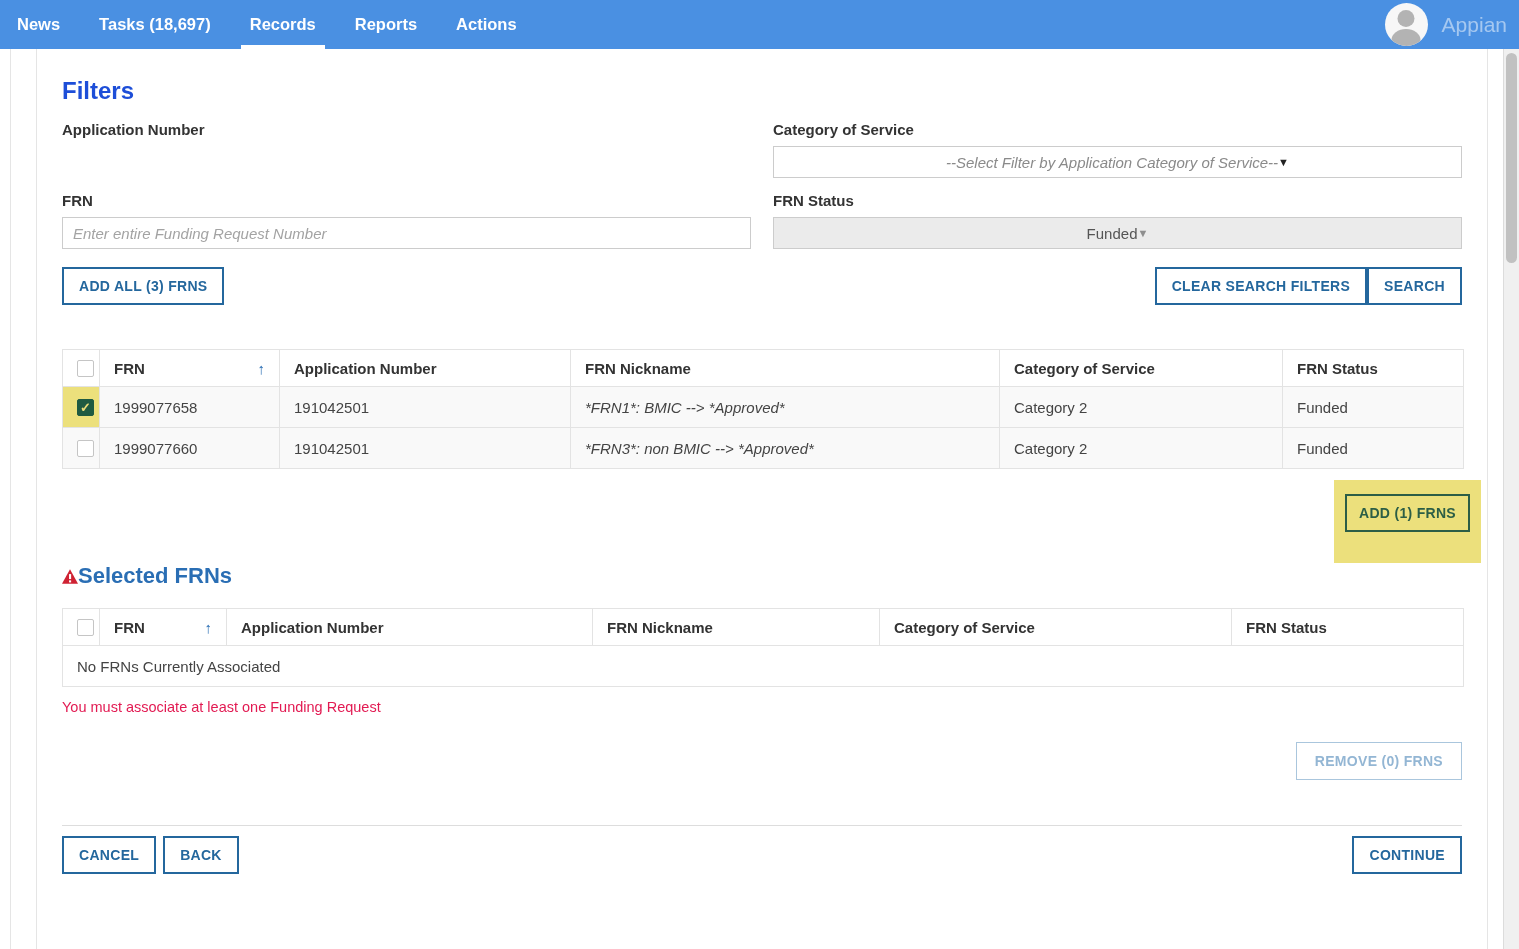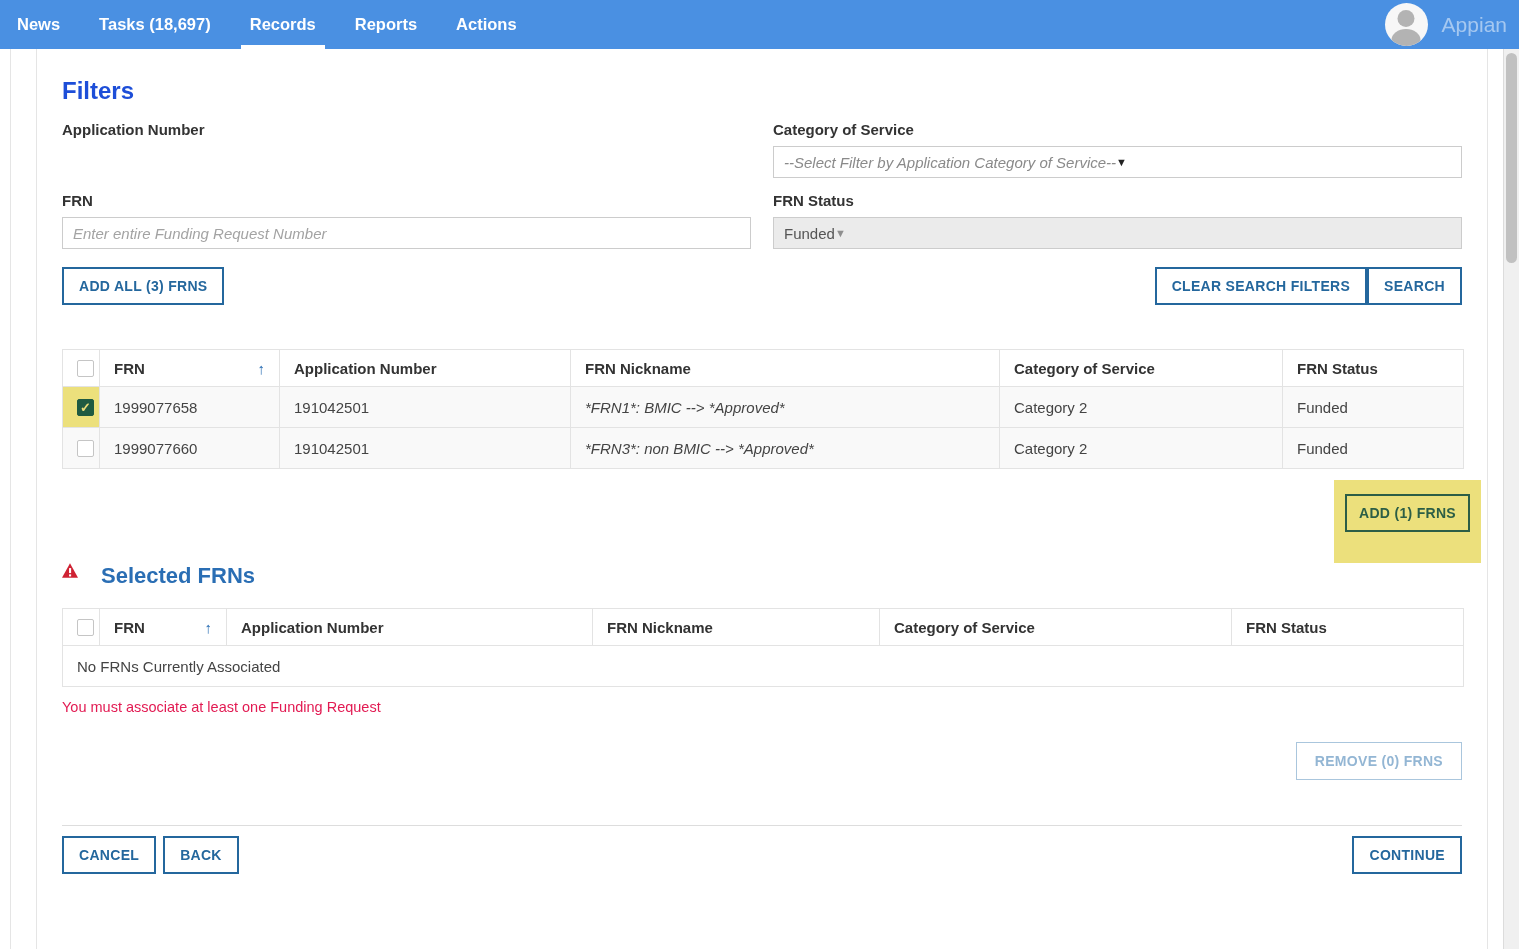--- a/index.html
+++ b/index.html
@@ -28,21 +28,21 @@
     border-right:1px solid #e5e5e5; padding:28px 25px 0 25px; }
 
   h1.filters-title { font-size:24px; font-weight:700; color:#1d4ed8; margin-bottom:16px; }
 
   .form-grid { display:grid; grid-template-columns:1fr 1fr; column-gap:22px; row-gap:14px; }
   .field label { display:block; font-size:15px; font-weight:700; color:#333; margin-bottom:8px; }
   .field input { width:100%; height:32px; border:1px solid #ccc; font-size:15px; padding:0 10px;
     color:#333; font-family:"Liberation Sans", sans-serif; background:#fff; }
   .field input::placeholder { color:#a3a3a3; font-style:italic; }
   .selectbox { width:100%; height:32px; border:1px solid #ccc; background:#fff; display:flex;
-    align-items:center; justify-content:flex-start; padding:0 10px; font-size:15px; cursor:pointer; }
+    align-items:center; justify-content:center; padding:0 10px; font-size:15px; cursor:pointer; }
   .selectbox .sel-value { color:#8a8a8a; font-style:italic; }
   .selectbox .caret { font-size:11px; color:#222; }
   .selectbox.disabled { background:#ebebeb; cursor:default; }
   .selectbox.disabled .sel-value { color:#555; font-style:normal; }
   .selectbox.disabled .caret { color:#8e8e8e; }
 
   .btn { display:inline-block; background:#fff; border:2px solid #24679d; color:#24679d;
     font-size:14px; font-weight:700; padding:9px 15px; cursor:pointer; letter-spacing:.3px;
     font-family:"Liberation Sans", sans-serif; }
   .btn.disabled { border:1px solid #aac6dd; color:#93b6d4; cursor:default; padding:10px 18px; }
@@ -70,21 +70,21 @@
   .results-wrap { margin-top:44px; }
 
   
   .add-row { position:relative; height:94px; }
   .add-highlight { position:absolute; top:11px; right:-19px; width:147px; height:83px;
     background:#ece07c; }
   .btn-add-frns { display:block; margin:14px auto 0 auto; background:transparent;
     border:2px solid #2c5e46; color:#2c5e46; font-size:14px; font-weight:700;
     padding:9px 12px; cursor:pointer; letter-spacing:.3px; font-family:"Liberation Sans", sans-serif; }
 
-  .selected-heading { display:flex; align-items:flex-start; gap:23px; }
+  .selected-heading { display:flex; align-items:center; gap:0; }
   .selected-heading h2 { font-size:22px; font-weight:700; color:#2a6eb4; }
   .selected-table-wrap { margin-top:19px; }
   td.empty-cell { text-align:center; height:81px; color:#333; font-size:15px; }
 
   .error-msg { margin-top:12px; color:#e21a52; font-size:14.5px; }
 
   .remove-row { margin-top:27px; display:flex; justify-content:flex-end; }
 
   .footer-divider { margin-top:45px; border-top:1px solid #ddd; }
   .footer-row { margin-top:10px; display:flex; justify-content:space-between; }

